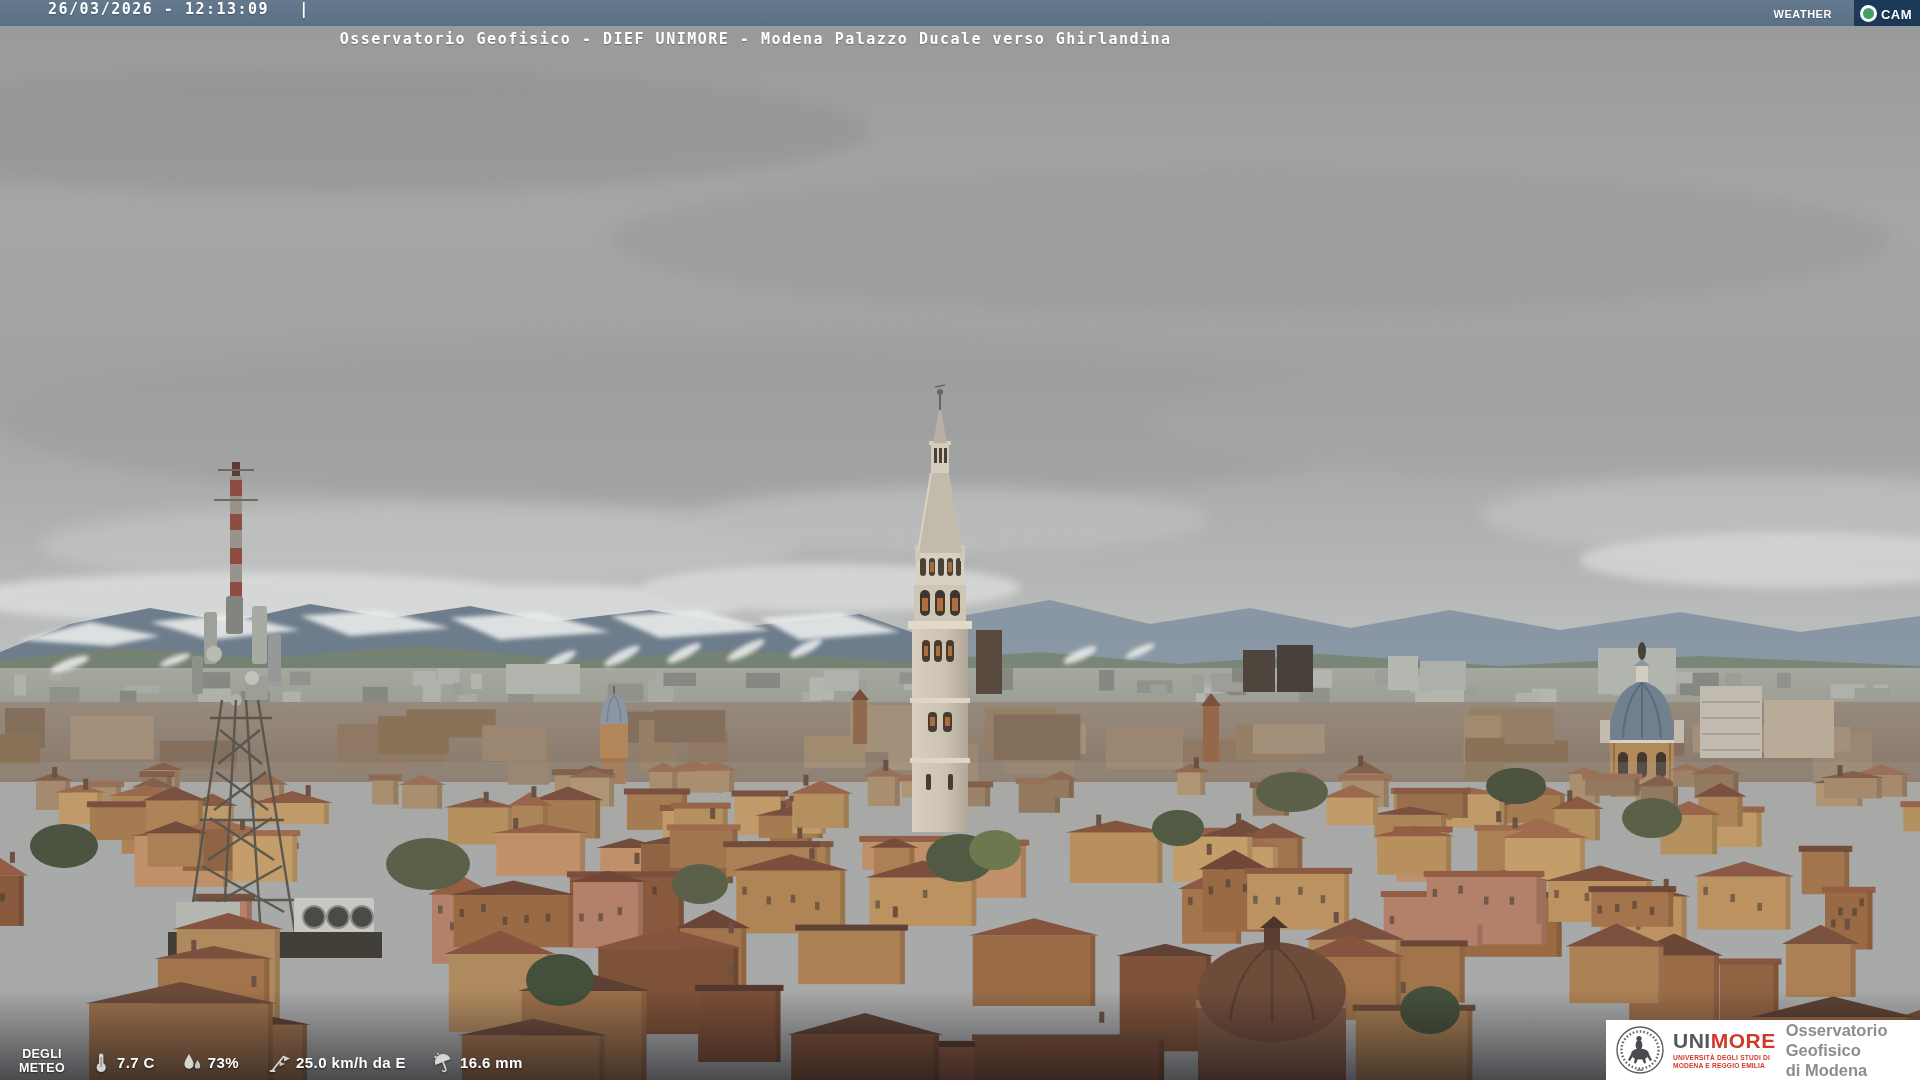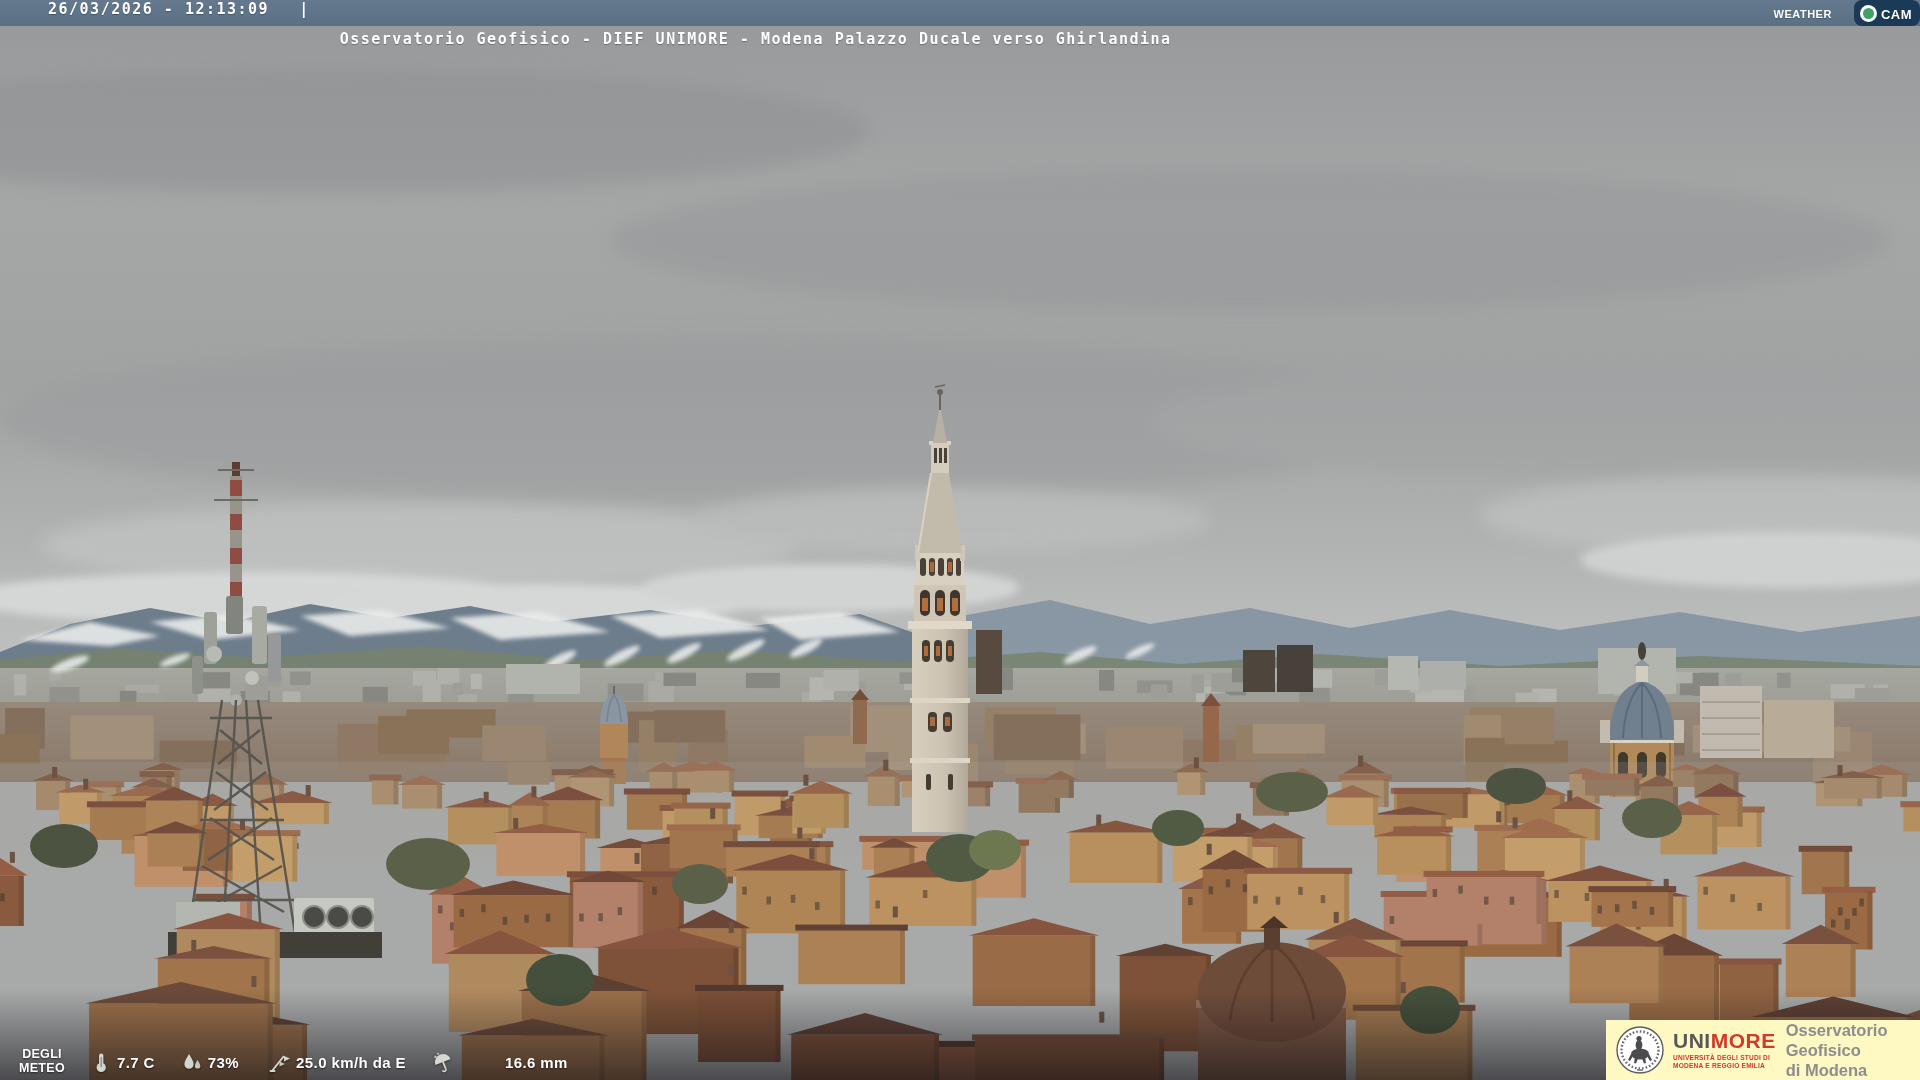--- a/index.html
+++ b/index.html
@@ -15,43 +15,43 @@
           font-size:15px;letter-spacing:1.5px;
           text-shadow:0 1px 1px rgba(20,35,50,.35);}
   .topbar .dt{margin-left:48px;white-space:nowrap;}
   .topbar .sep{margin:0 30px;}
   .topbar .title{white-space:nowrap;margin-top:30px;}
   .wcam{position:absolute;right:0;top:0;height:26px;display:flex;align-items:center;}
   .wcam .w{font-family:"Liberation Sans",sans-serif;font-variant:small-caps;
            text-transform:lowercase;font-weight:bold;font-size:16px;letter-spacing:.5px;
            margin-right:22px;}
   .cambox{height:26px;display:flex;align-items:center;background:#1b3a57;
-          padding:0 8px 0 6px;border-radius:8px;}
+          padding:0 8px 0 6px;}
   .camdot{width:11px;height:11px;border-radius:50%;background:#3fa06a;
           border:3px solid #ffffff;margin-right:4px;flex:0 0 auto;}
   .cambox .c{font-family:"Liberation Sans",sans-serif;font-variant:small-caps;
              text-transform:lowercase;font-weight:bold;font-size:19px;color:#fff;
              letter-spacing:.5px;}
 
   
   .meteobar{position:absolute;left:0;right:0;bottom:0;height:36px;z-index:10;
             display:flex;align-items:center;color:#fff;font-weight:bold;
             font-size:15px;letter-spacing:.4px;
             text-shadow:0 1px 2px rgba(0,0,0,.65);}
   .mlabel{margin-left:16px;width:52px;display:flex;flex-direction:column;
           align-items:center;font-size:12.5px;line-height:1.1;letter-spacing:.3px;}
   .reading{display:flex;align-items:center;}
   .reading svg{display:block;margin-right:5px;opacity:.95;
                filter:drop-shadow(0 1px 1px rgba(0,0,0,.5));}
   .r-temp{margin-left:22px;} .r-hum{margin-left:26px;}
-  .r-wind{margin-left:28px;} .r-rain{margin-left:26px;gap:45px;}
+  .r-wind{margin-left:28px;} .r-rain{margin-left:26px;}
 
   
   .unibadge{position:absolute;right:0;bottom:0;width:314px;height:60px;z-index:11;
-            background:#fef9c3;display:flex;align-items:center;}
+            background:#ffffff;display:flex;align-items:center;}
   .seal{margin-left:9px;flex:0 0 auto;}
   .brandcol{margin-left:8px;display:flex;flex-direction:column;}
   .brand{font-weight:bold;font-size:21px;letter-spacing:.5px;line-height:1;}
   .brand .uni{color:#58585c;} .brand .more{color:#d2392d;}
   .sub{margin-top:3px;font-size:6.6px;font-weight:bold;color:#d2392d;
        line-height:1.25;letter-spacing:.2px;}
   .orgcol{margin-left:10px;color:#8d8d8f;font-size:16.5px;line-height:1.22;font-weight:bold;}
 </style>
 </head>
 <body>

